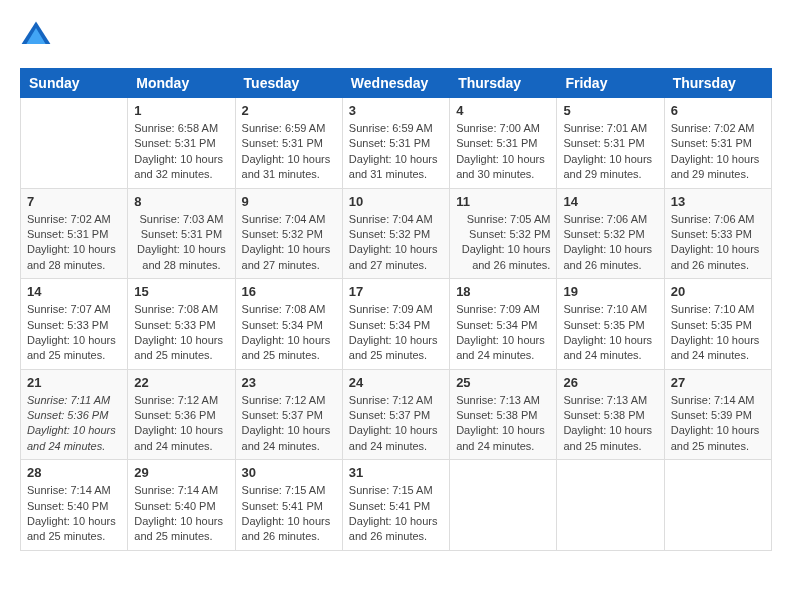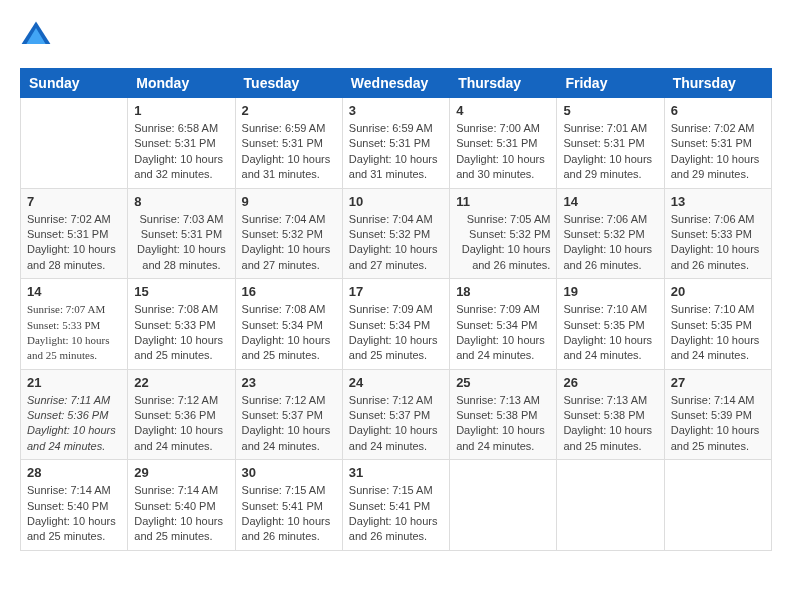--- a/index.html
+++ b/index.html
@@ -222,21 +222,21 @@
           <div class="day-number">13</div>
           <div class="day-info" style="white-space: pre-line;">Sunrise: 7:06 AM
 Sunset: 5:33 PM
 Daylight: 10 hours
 and 26 minutes.</div>
         </td>
       </tr>
       <tr>
         <td>
           <div class="day-number">14</div>
-          <div class="day-info" style="white-space: pre-line; font-family: Liberation Serif, serif;">Sunrise: 7:07 AM
+          <div class="day-info" style="white-space: pre-line;">Sunrise: 7:07 AM
 Sunset: 5:33 PM
 Daylight: 10 hours
 and 25 minutes.</div>
         </td>
         <td>
           <div class="day-number">15</div>
           <div class="day-info" style="white-space: pre-line;">Sunrise: 7:08 AM
 Sunset: 5:33 PM
 Daylight: 10 hours
 and 25 minutes.</div>

